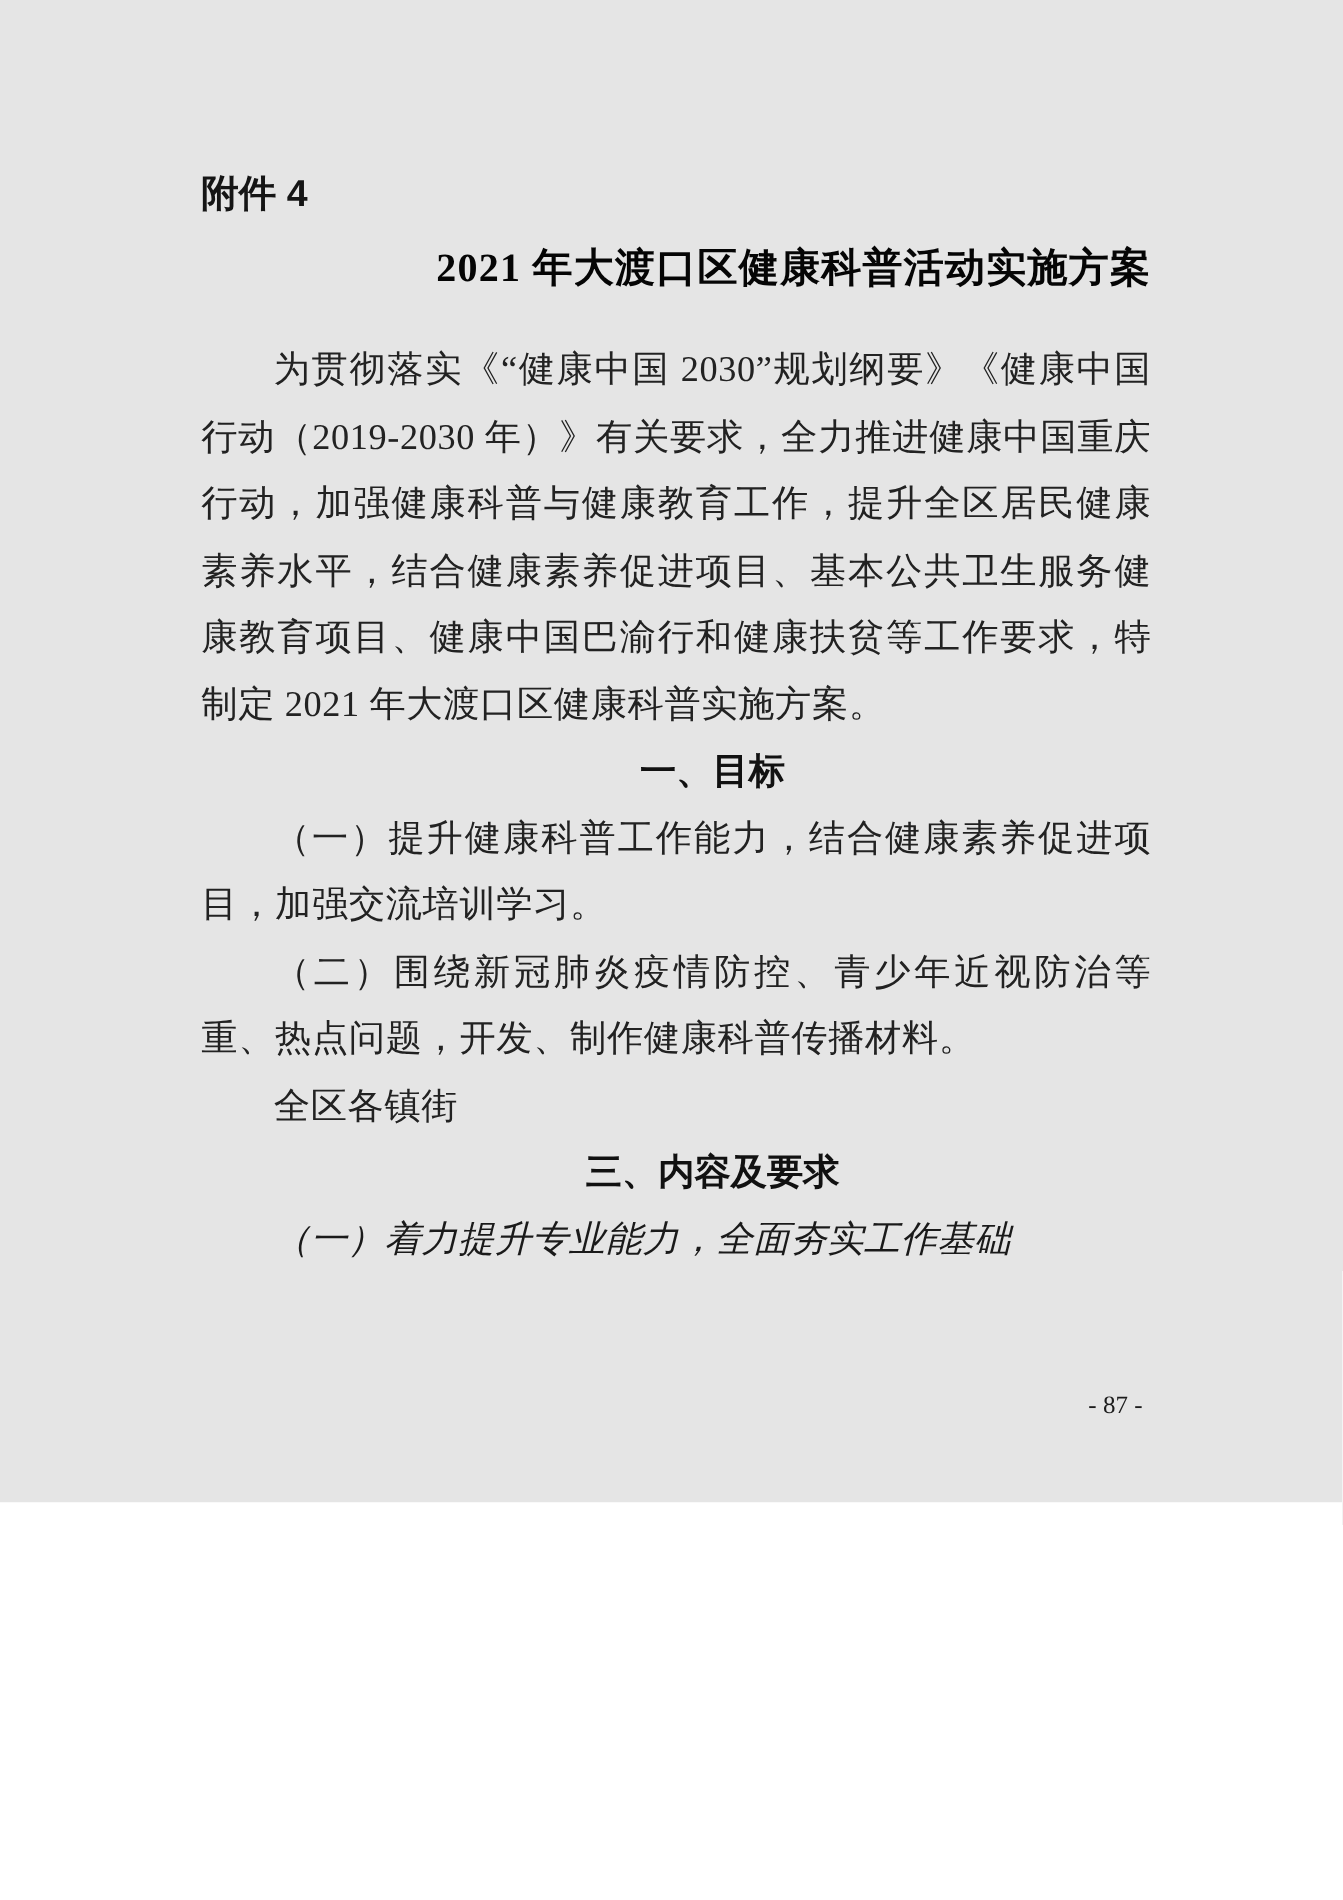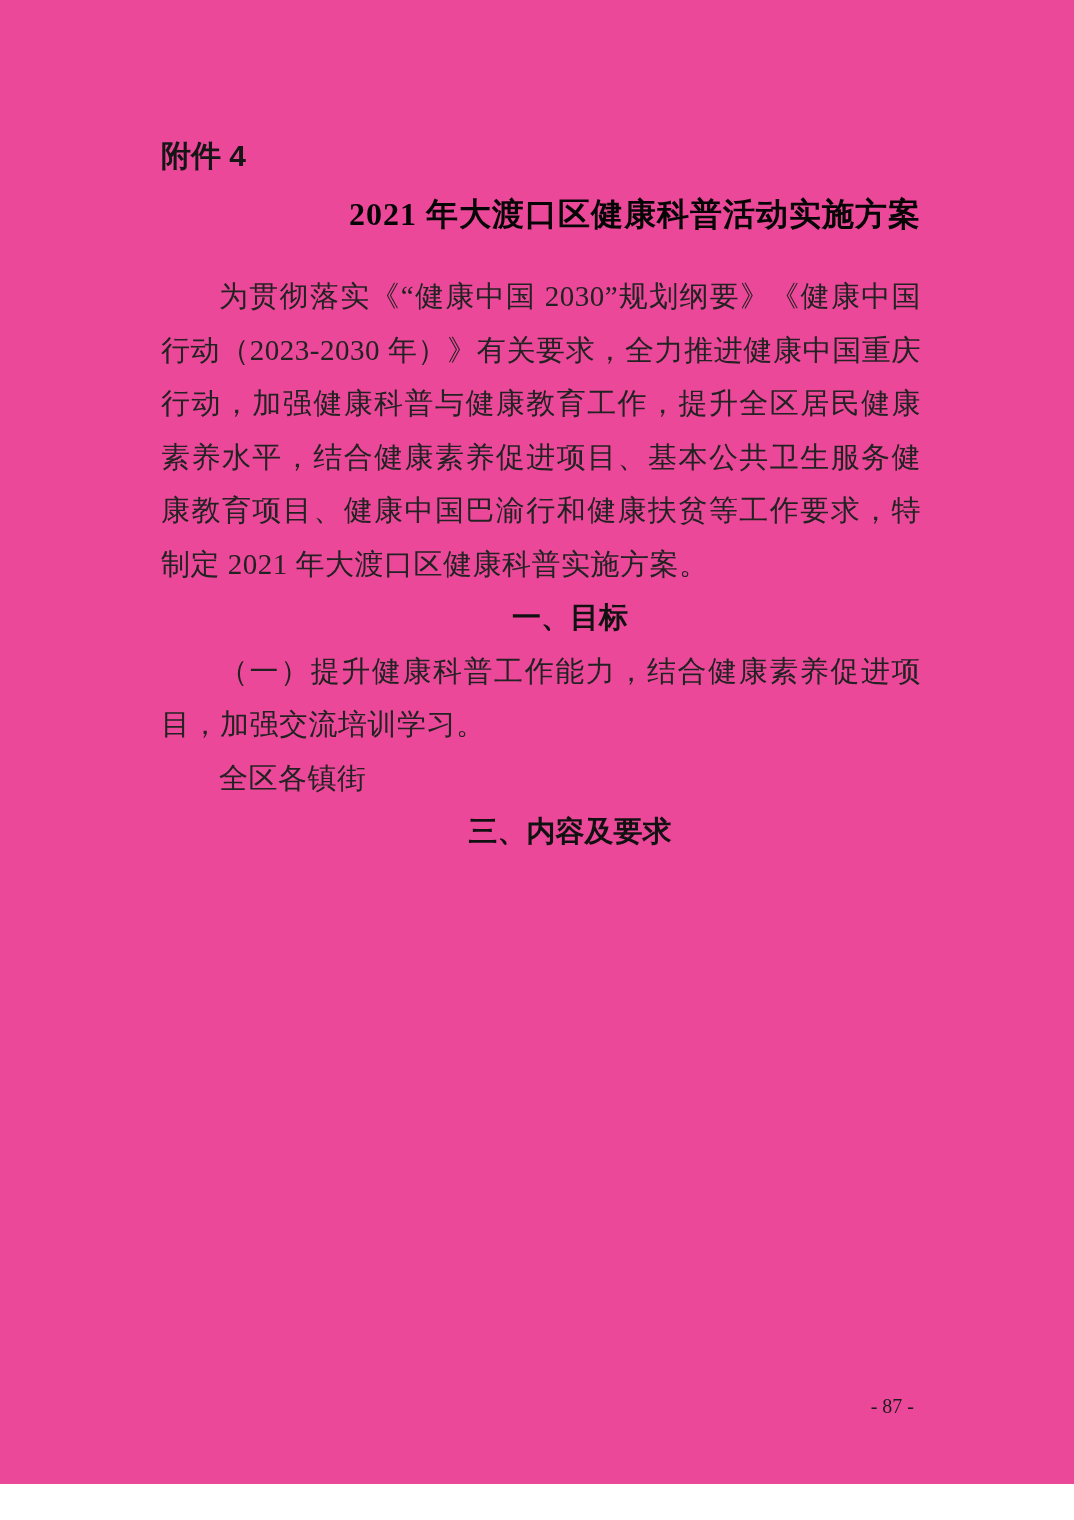--- a/index.html
+++ b/index.html
@@ -3,22 +3,22 @@
 <meta charset="utf-8">
 <style>
   html, body {
     margin: 0;
     padding: 0;
     background: #ffffff;
   }
   .page {
     position: relative;
     width: 1074px;
-    height: 1484px;
-    background: #ec4899;
+    height: 1202px;
+    background: #e5e5e5;
     color: #111111;
     font-family: "Liberation Serif", "DejaVu Serif", serif;
     overflow: hidden;
   }
   .content {
     position: absolute;
     left: 161px;
     top: 136px;
     width: 760px;
   }
@@ -78,30 +78,32 @@
 </head>
 <body>
 
 <div class="page">
   <div class="content">
 
     <div class="attachment-label">附件 4</div>
 
     <h1 class="doc-title">2021 年大渡口区健康科普活动实施方案</h1>
 
-    <p class="para indent-2">为贯彻落实《“健康中国 2030”规划纲要》《健康中国行动（2023-2030 年）》有关要求，全力推进健康中国重庆行动，加强健康科普与健康教育工作，提升全区居民健康素养水平，结合健康素养促进项目、基本公共卫生服务健康教育项目、健康中国巴渝行和健康扶贫等工作要求，特制定 2021 年大渡口区健康科普实施方案。</p>
+    <p class="para indent-2">为贯彻落实《“健康中国 2030”规划纲要》《健康中国行动（2019-2030 年）》有关要求，全力推进健康中国重庆行动，加强健康科普与健康教育工作，提升全区居民健康素养水平，结合健康素养促进项目、基本公共卫生服务健康教育项目、健康中国巴渝行和健康扶贫等工作要求，特制定 2021 年大渡口区健康科普实施方案。</p>
 
     <h2 class="section-heading">一、目标</h2>
 
     <p class="para indent-2">（一）提升健康科普工作能力，结合健康素养促进项目，加强交流培训学习。</p>
 
+    <p class="para indent-2">（二）围绕新冠肺炎疫情防控、青少年近视防治等重、热点问题，开发、制作健康科普传播材料。</p>
 
 
 
     <p class="para indent-2">全区各镇街</p>
 
     <h2 class="section-heading">三、内容及要求</h2>
 
+    <p class="para indent-2 kai-style">（一）着力提升专业能力，全面夯实工作基础</p>
 
   </div>
 
   <div class="page-number">- 87 -</div>
 </div>
 
 </body></html>

